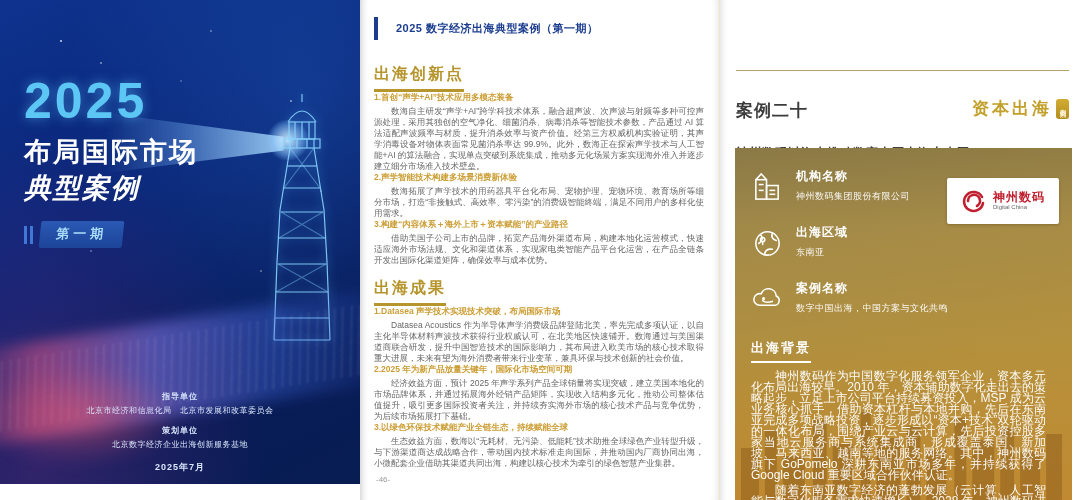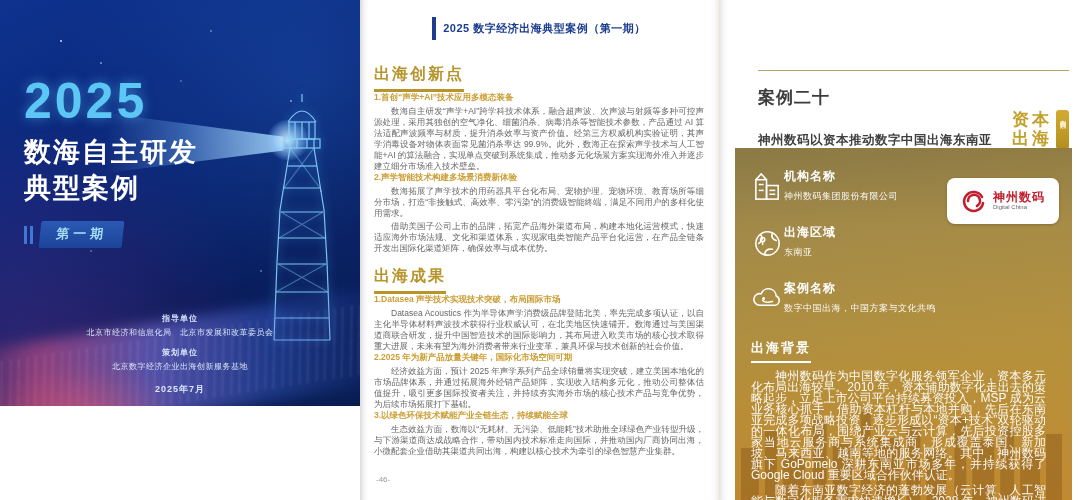--- a/index.html
+++ b/index.html
@@ -1,36 +1,36 @@
 <!DOCTYPE html>
 <html><head>
 <meta charset="utf-8">
 <style>
   * { margin:0; padding:0; box-sizing:border-box; }
   html,body { width:1080px; height:500px; overflow:hidden; background:#fff;
     font-family:"Liberation Sans","DejaVu Sans",sans-serif; }
   .canvas { position:relative; width:1080px; height:500px; display:flex; background:#fff; }
 
   
-  .cover { position:relative; width:360px; height:406px; overflow:hidden;
+  .cover { position:relative; width:360px; height:484px; overflow:hidden;
     background:linear-gradient(155deg,#0e338f 0%,#0a2576 38%,#071a58 70%,#081d52 100%); }
   .cover-vignette { position:absolute; inset:0;
     background:radial-gradient(ellipse at 85% 20%, rgba(40,120,220,.25), transparent 55%),
                radial-gradient(ellipse at 10% 95%, rgba(160,60,160,.28), transparent 50%); }
   .dots { position:absolute; top:40px; left:60px; width:2px; height:2px; background:rgba(255,255,255,.8); border-radius:50%;
     box-shadow: 40px 22px 0 rgba(255,255,255,.5), 150px -10px 0 rgba(255,255,255,.4),
       230px 60px 0 rgba(255,255,255,.55), 90px 120px 0 rgba(180,220,255,.45),
       260px 150px 0 rgba(180,220,255,.5), 30px 210px 0 rgba(255,255,255,.35),
       200px 230px 0 rgba(255,255,255,.4), 120px 40px 0 rgba(255,255,255,.3); }
   .cover-year { position:absolute; left:24px; top:72px; font-size:50px; font-weight:bold;
     color:#5cc7f4; letter-spacing:3px; text-shadow:0 0 12px rgba(90,190,250,.55); }
   .cover-t1 { position:absolute; left:24px; top:134px; font-size:27px; font-weight:bold;
     color:#ffffff; letter-spacing:2px; }
   .cover-t2 { position:absolute; left:24px; top:170px; font-size:27px; font-weight:bold;
-    color:#ffffff; letter-spacing:2px; }
+    color:#ffffff; letter-spacing:2px;font-style:italic; }
   .issue-wrap { position:absolute; left:24px; top:221px; display:flex; align-items:center; gap:5px; }
   .issue-decor { width:3px; height:18px; background:#3f78d6;
     box-shadow:6px 0 0 #3f78d6; display:inline-block; }
   .issue-badge { margin-left:8px; background:linear-gradient(180deg,#2a59b4,#1c4498);
     color:#a9dcf8; font-size:13px; font-weight:bold; letter-spacing:4px;
     padding:4px 16px 5px; border-radius:2px; transform:skewX(-6deg); }
   .beam { position:absolute; left:98px; top:112px; width:186px; height:62px;
     background:linear-gradient(to left, rgba(170,220,255,.85), rgba(130,190,255,.35) 55%, rgba(120,180,255,0) 96%);
     clip-path:polygon(100% 40%, 100% 62%, 0 100%, 0 0); filter:blur(1.5px); }
   .beam-glow { position:absolute; left:268px; top:120px; width:40px; height:40px;
@@ -51,58 +51,58 @@
     color:#d9e6fb; z-index:3; }
   .cf-label { font-size:8px; font-weight:bold; margin-bottom:3px; letter-spacing:1px; }
   .cf-orgs  { font-size:8px; margin-bottom:9px; letter-spacing:.5px; }
   .cf-date  { font-size:9px; font-weight:bold; margin-top:11px; letter-spacing:1px; }
 
   
   .page-mid { position:relative; width:360px; height:500px; background:#ffffff;
     padding:17px 15px 0 14px;
     box-shadow:inset 8px 0 10px -9px rgba(0,0,0,.35), inset -8px 0 10px -9px rgba(0,0,0,.18);
     border-right:1px solid #efe7c8; }
-  .mid-header { display:flex; align-items:center; gap:7px;justify-content:center; }
+  .mid-header { display:flex; align-items:center; gap:18px; }
   .mid-bar { width:4px; height:23px; background:#1b3c8f; flex:0 0 auto; }
   .mid-header-text { color:#1b3c8f; font-weight:bold; font-size:11px; letter-spacing:.5px; }
   .gold-h { display:inline-block; margin-top:24px; font-size:16px; font-weight:bold;
     color:#b6952c; letter-spacing:2px; border-bottom:3px solid #b6952c; padding-bottom:4px;font-family:Liberation Serif, serif; }
   .gold-h.second { margin-top:12px; }
   .mid-item { }
   .mid-item-title { color:#cc9e35; font-weight:bold; font-size:8.5px; }
   .mid-item-body { margin-top:2px; color:#676767; font-size:8.5px; line-height:11px;
     text-align:justify; text-indent:2em; }
   .page-num { position:absolute; left:16px; bottom:16px; color:#9a9a9a; font-size:8px; }
 
   
   .page-right { position:relative; width:360px; height:500px; background:#ffffff;
     box-shadow:inset 8px 0 10px -9px rgba(0,0,0,.22); }
-  .case-header { position:absolute; top:70px; left:38px; right:11px;
+  .case-header { position:absolute; top:70px; left:16px; right:11px;
     border-top:1px solid #b3a367; border-bottom:1px solid #b3a367;
-    padding:15px 0 11px; display:flex; justify-content:space-between; align-items:flex-end; }
+    padding:28px 0 11px; display:flex; justify-content:space-between; align-items:flex-start; }
   .case-no { font-size:17px; font-weight:bold; color:#3b3b3b; letter-spacing:1px; }
   .case-title { font-size:12.5px; font-weight:bold; color:#3f3f3f; margin-top:23px; letter-spacing:.5px; }
   .case-cat { display:flex; gap:4px; align-items:stretch; }
-  .cat-chars { display:flex; flex-direction:column; justify-content:center;
+  .cat-chars { display:flex; flex-direction:row; justify-content:center;
     color:#c2a02b; font-weight:bold; font-size:17px; line-height:1.15; letter-spacing:3px; }
   .cat-badge { writing-mode:vertical-rl; background:linear-gradient(180deg,#d2ac31,#b38e1e);
     color:#fdf6dd; font-size:6.5px; letter-spacing:1px; padding:4px 2px; border-radius:3px;
     display:flex; align-items:center; }
   .gold-block { position:absolute; top:148px; left:15px; right:8px; bottom:0;
     background:linear-gradient(172deg,#94824d 0%,#a78c46 30%,#b5913c 62%,#bd953d 100%); overflow:hidden; }
   .gold-overlay { position:absolute; inset:0;
     background:linear-gradient(180deg, rgba(70,60,20,.12) 0%, transparent 22%, transparent 55%, rgba(196,120,30,.4) 100%); }
   .skyline { position:absolute; left:0; bottom:0; width:100%; height:110px; opacity:.3; }
   .info-col { position:relative; padding:20px 0 0 16px; }
-  .info-row { display:flex; gap:0; margin-bottom:21px; align-items:flex-start; }
+  .info-row { display:flex; gap:12px; margin-bottom:21px; align-items:flex-start; }
   .info-icon { width:33px; height:33px; flex:0 0 auto; margin-top:2px; }
   .info-label { color:#ffffff; font-size:12px; font-weight:bold; letter-spacing:1px; }
   .info-value { color:rgba(255,255,255,.95); font-size:9px; margin-top:5px; letter-spacing:.5px; }
   .logo-box { position:absolute; top:30px; right:13px; width:112px; height:46px; background:#ffffff;
-    border-radius:8px; display:flex; align-items:center; justify-content:center; gap:6px;
+    border-radius:2px; display:flex; align-items:center; justify-content:center; gap:6px;
     box-shadow:0 1px 3px rgba(60,40,0,.3); }
   .logo-swirl { width:26px; height:26px; }
   .logo-text { display:flex; flex-direction:column; line-height:1.15; }
   .logo-cn { color:#c01f2f; font-weight:bold; font-size:12px; letter-spacing:1px; }
   .logo-en { color:#666; font-size:6px; }
   .bg-section { position:relative; padding:2px 26px 0 16px; }
   .bg-h { display:inline-block; color:#ffffff; font-size:13px; font-weight:bold; letter-spacing:2px;
     border-bottom:2px solid #ffffff; padding-bottom:4px; margin-bottom:8px; }
   .bg-p { color:rgba(255,255,255,.96); font-size:12px; line-height:11px; text-align:justify;
     text-indent:2em; margin-bottom:4px; }
@@ -148,21 +148,21 @@
           <line x1="22" y1="172" x2="72" y2="200"></line>
           <line x1="70" y1="172" x2="20" y2="200"></line>
         </g>
       </g>
     </svg>
     <div class="trail1"></div>
     <div class="trail2"></div>
     <div class="trail-glow"></div>
 
     <div class="cover-year">2025</div>
-    <div class="cover-t1">数海自主研发</div>
+    <div class="cover-t1">布局国际市场</div>
     <div class="cover-t2">典型案例</div>
     <div class="issue-wrap">
       <span class="issue-decor"></span>
       <span class="issue-badge">第一期</span>
     </div>
 
     <div class="cover-footer">
       <div class="cf-label">指导单位</div>
       <div class="cf-orgs">北京市经济和信息化局　北京市发展和改革委员会</div>
       <div class="cf-label">策划单位</div>
@@ -183,20 +183,21 @@
 
     <div class="mid-item">
       <div class="mid-item-title">1.首创“声学+AI”技术应用多模态装备</div>
       <div class="mid-item-body">数海自主研发“声学+AI”跨学科技术体系，融合超声波、次声波与射频等多种可控声源处理，采用其独创的空气净化、细菌消杀、病毒消杀等智能技术参数，产品通过 AI 算法适配声波频率与材质，提升消杀效率与资产价值。经第三方权威机构实验证明，其声学消毒设备对物体表面常见菌消杀率达 99.9%。此外，数海正在探索声学技术与人工智能+AI 的算法融合，实现单点突破到系统集成，推动多元化场景方案实现海外准入并逐步建立细分市场准入技术壁垒。</div>
     </div>
     <div class="mid-item">
       <div class="mid-item-title">2.声学智能技术构建多场景消费新体验</div>
       <div class="mid-item-body">数海拓展了声学技术的用药器具平台化布局、宠物护理、宠物环境、教育场所等细分市场，打造“非接触式、高效率、零污染”的消费级智能终端，满足不同用户的多样化使用需求。</div>
     </div>
     <div class="mid-item">
+      <div class="mid-item-title">3.构建“内容体系＋海外上市＋资本赋能”的产业路径</div>
       <div class="mid-item-body">借助美国子公司上市的品牌，拓宽产品海外渠道布局，构建本地化运营模式，快速适应海外市场法规、文化和渠道体系，实现家电类智能产品平台化运营，在产品全链条开发出国际化渠道矩阵，确保效率与成本优势。</div>
     </div>
 
     <div>
       <span class="gold-h second">出海成果</span>
     </div>
 
     <div class="mid-item">
       <div class="mid-item-title">1.Datasea 声学技术实现技术突破，布局国际市场</div>
       <div class="mid-item-body">Datasea Acoustics 作为半导体声学消费级品牌登陆北美，率先完成多项认证，以自主化半导体材料声波技术获得行业权威认可，在北美地区快速铺开。数海通过与美国渠道商联合研发，提升中国智造技术的国际影响力，其布局进入欧美市场的核心技术取得重大进展，未来有望为海外消费者带来行业变革，兼具环保与技术创新的社会价值。</div>

